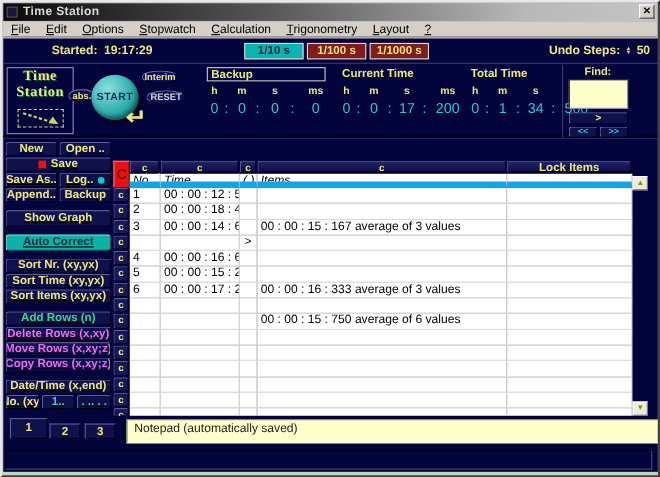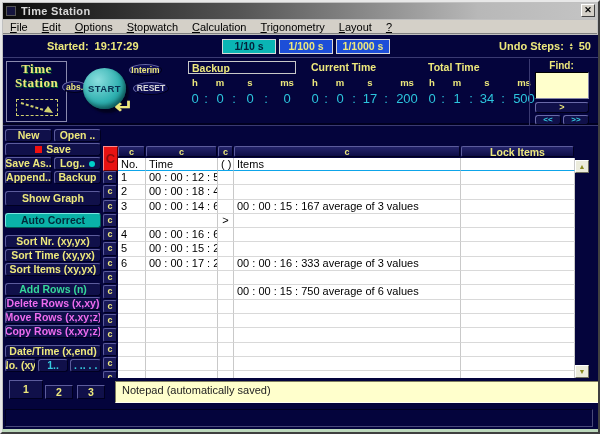--- a/index.html
+++ b/index.html
@@ -25,21 +25,21 @@
 
   
   .content{position:absolute;left:1px;top:33px;width:596px;height:394px;background:#04043c;}
 
   
   .yellow{color:#ede87c;}
   .statusrow{position:absolute;left:0;top:0;width:100%;height:23px;border-bottom:1px solid #3a3a72;}
   .started{position:absolute;left:8px;top:5px;font-size:11px;font-weight:bold;margin-left:36px;}
   .started b{margin-left:6px;}
   .reswrap{position:absolute;left:219px;top:4px;display:flex;gap:3px;}
-  .res{width:54px;height:15px;background:#1d4ed8;border:1px solid #d8d8d8;color:#ede87c;
+  .res{width:54px;height:15px;background:#7f1d1d;border:1px solid #d8d8d8;color:#ede87c;
     font-size:10.5px;font-weight:bold;text-align:center;line-height:13px;}
   .res.active{background:#0ab4b4;color:#03203a;}
   .undowrap{position:absolute;right:8px;top:5px;display:flex;align-items:center;gap:5px;
     font-size:11px;font-weight:bold;}
   .spinner{display:flex;flex-direction:column;font-size:5px;line-height:4px;color:#ede87c;}
 
   
   .swrow{position:absolute;left:0;top:24px;width:100%;height:66px;border-bottom:2px solid #000020;
     box-shadow:0 1px 0 #3a3a72;}
   .logo{position:absolute;left:3px;top:2px;width:61px;height:61px;border:1px solid #8a8aae;}
@@ -62,34 +62,34 @@
   .timer{position:absolute;top:2px;width:114px;}
   .t-offset{left:185px;}
   .t-current{left:305px;}
   .t-total{left:422px;}
   .t-title{color:#ede87c;font-size:10.5px;font-weight:bold;height:13px;line-height:12px;padding-left:3px;}
   .t-offset .t-title{border:1px solid #c8c8c8;width:108px;}
   .t-row{display:grid;grid-template-columns:14px 8px 20px 8px 24px 8px 34px;margin-top:3px;}
   .t-units span{color:#ede87c;font-size:9.5px;font-weight:bold;text-align:center;}
   .t-vals span,.t-vals i{color:#2cc5dd;font-size:13px;font-style:normal;text-align:center;}
 
-  .findpanel{position:absolute;left:526px;top:0;width:64px;height:66px;border-left:1px solid #3a3a72;}
+  .findpanel{position:absolute;left:508px;top:0;width:64px;height:66px;border-left:1px solid #3a3a72;}
   .find-label{color:#ede87c;font-size:10px;font-weight:bold;text-align:center;margin-top:1px;}
   .find-input{position:absolute;left:5px;top:13px;width:54px;height:27px;background:#ffffcc;
     border:1px solid;border-color:#000 #8888aa #8888aa #000;}
   .find-go{position:absolute;left:5px;top:43px;width:54px;height:11px;background:#10104a;
     border:1px solid;border-color:#6a6aa8 #000018 #000018 #6a6aa8;border-radius:3px;
     color:#ede87c;font-size:9px;font-weight:bold;text-align:center;line-height:9px;}
   .find-pn{position:absolute;top:56px;width:26px;height:10px;background:#10104a;
     border:1px solid;border-color:#6a6aa8 #000018 #000018 #6a6aa8;border-radius:3px;
     color:#35cce0;font-size:8px;font-weight:bold;text-align:center;line-height:8px;}
   .find-prev{left:5px;} .find-next{left:33px;}
 
   
-  .sidebar{position:absolute;left:2px;top:94px;width:96px;display:flex;flex-direction:column;gap:1px;}
+  .sidebar{position:absolute;left:2px;top:94px;width:96px;display:flex;flex-direction:column;gap:1px;text-decoration:underline;}
   .sb-row{display:flex;gap:2px;}
   .sb-row.gap{margin-top:6px;align-items:center;}
   .sbtn{flex:1;height:13px;line-height:11px;background:#10104a;border:1px solid;
     border-color:#5c5c9c #000020 #000020 #5c5c9c;border-radius:3px;color:#ede87c;
     font-weight:bold;font-size:10.5px;text-align:center;padding:0 1px;white-space:nowrap;overflow:hidden;
     display:flex;align-items:center;justify-content:center;}
   .sbtn.tall{height:15px;}
   .sbtn.teal{background:#0ab2a8;color:#002a3a;border-color:#7ce8e0 #005a50 #005a50 #7ce8e0;}
   .sbtn.magenta{color:#ee6cee;}
   .sbtn.green{color:#35d89a;}
@@ -108,21 +108,21 @@
     grid-template-columns:15px 28px 72px 16px 227px 114px;grid-template-rows:12px 13px;
     grid-auto-rows:14.3px;overflow:hidden;}
   .corner{grid-column:1;grid-row:1/3;background:#e81212;color:#8a0c0c;font-size:13px;font-weight:bold;
     text-align:center;line-height:24px;border:1px solid;border-color:#ff8a8a #600 #600 #ff8a8a;}
   .hbtn{background:linear-gradient(180deg,#23236a,#0d0d46);color:#ede87c;font-size:9px;font-weight:bold;
     text-align:center;line-height:10px;border:1px solid;border-color:#5c5c9c #000020 #000020 #5c5c9c;
     border-radius:2px;margin:0 1px 1px 0;}
   .hbtn.lock{font-size:10.5px;line-height:10px;}
   .labelcell,.dcell{background:#fff;color:#000;font-size:11px;line-height:12px;padding:0 3px;
     border-right:1px solid #c9c9c9;border-bottom:1px solid #d9d9d9;white-space:nowrap;overflow:hidden;}
-  .labelcell{border-bottom:1px solid #0ea5e9;}
+  .labelcell{border-bottom:6px solid #0ea5e9;font-style:italic;}
   .cbtn{background:#181858;color:#ede87c;font-size:9px;font-weight:bold;text-align:center;
     line-height:11px;border:1px solid;border-color:#5c5c9c #000020 #000020 #5c5c9c;border-radius:2px;
     margin:0 1px 1px 0;}
   .dcell.center{text-align:center;padding:0;}
 
   
   .vscroll{position:absolute;left:572px;top:111px;width:15px;height:232px;}
   .sb-btn{position:absolute;left:0;width:14px;height:13px;background:#ececdc;
     border:1px solid;border-color:#fff #707060 #707060 #fff;color:#8a8a20;font-size:7px;
     text-align:center;line-height:11px;}

